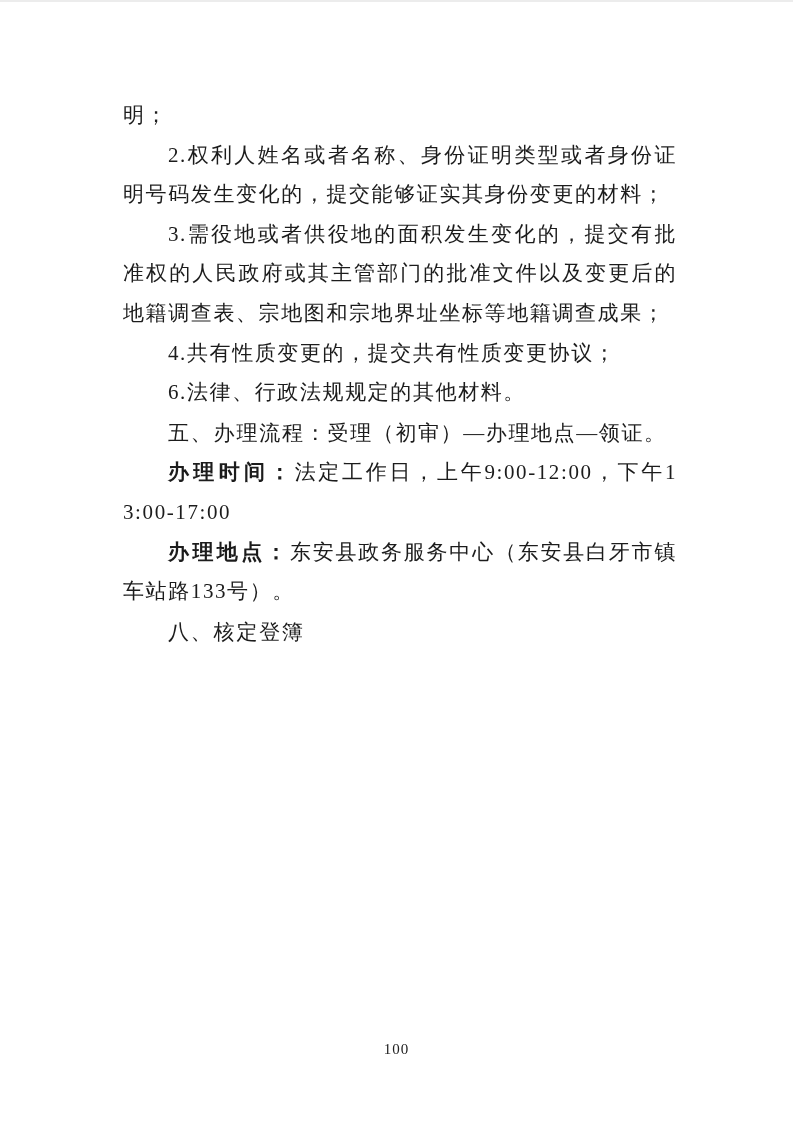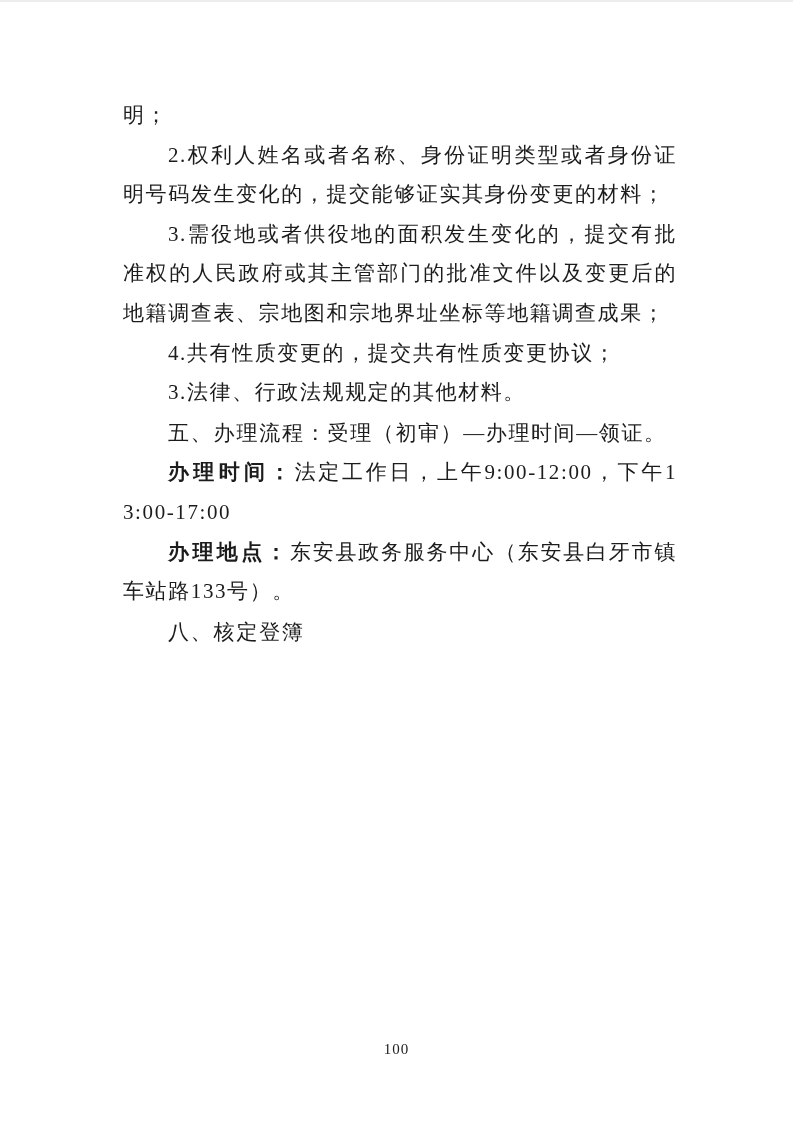--- a/index.html
+++ b/index.html
@@ -73,22 +73,22 @@
 
 <div class="page">
   <div class="scan-edge"></div>
 
   <div class="doc-body">
 
   <p class="para"><span class="seg-normal">明；</span></p>
       <p class="para indent"><span class="seg-normal">2.权利人姓名或者名称、身份证明类型或者身份证明号码发生变化的，提交能够证实其身份变更的材料；</span></p>
       <p class="para indent"><span class="seg-normal">3.需役地或者供役地的面积发生变化的，提交有批准权的人民政府或其主管部门的批准文件以及变更后的地籍调查表、宗地图和宗地界址坐标等地籍调查成果；</span></p>
       <p class="para indent"><span class="seg-normal">4.共有性质变更的，提交共有性质变更协议；</span></p>
-      <p class="para indent"><span class="seg-normal">3.法律、行政法规规定的其他材料。</span></p>
-      <p class="para indent"><span class="seg-heading">五、办理流程：</span><span class="seg-normal">受理（初审）—办理时间—领证。</span></p>
+      <p class="para indent"><span class="seg-normal">6.法律、行政法规规定的其他材料。</span></p>
+      <p class="para indent"><span class="seg-heading">五、办理流程：</span><span class="seg-normal">受理（初审）—办理地点—领证。</span></p>
       <p class="para indent"><span class="seg-label">办理时间：</span><span class="seg-normal">法定工作日，上午9:00-12:00，下午13:00-17:00</span></p>
       <p class="para indent"><span class="seg-label">办理地点：</span><span class="seg-normal">东安县政务服务中心（东安县白牙市镇车站路133号）。</span></p>
       <p class="para indent"><span class="seg-heading">八、核定登簿</span></p>
     </div>
 
   <div class="footer">
     <span class="page-number">100</span>
   </div>
 </div>
 

